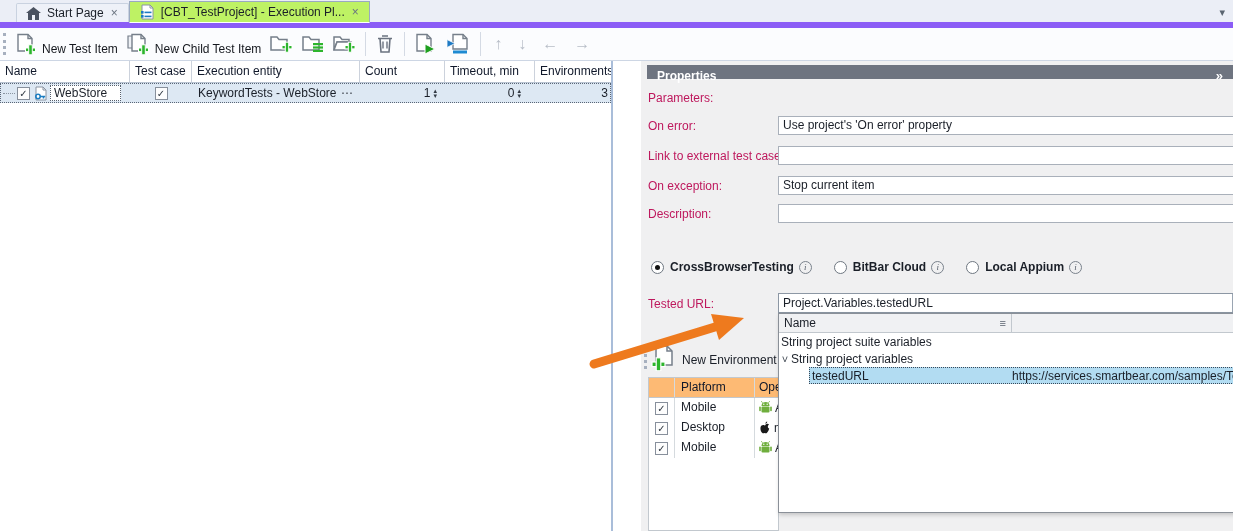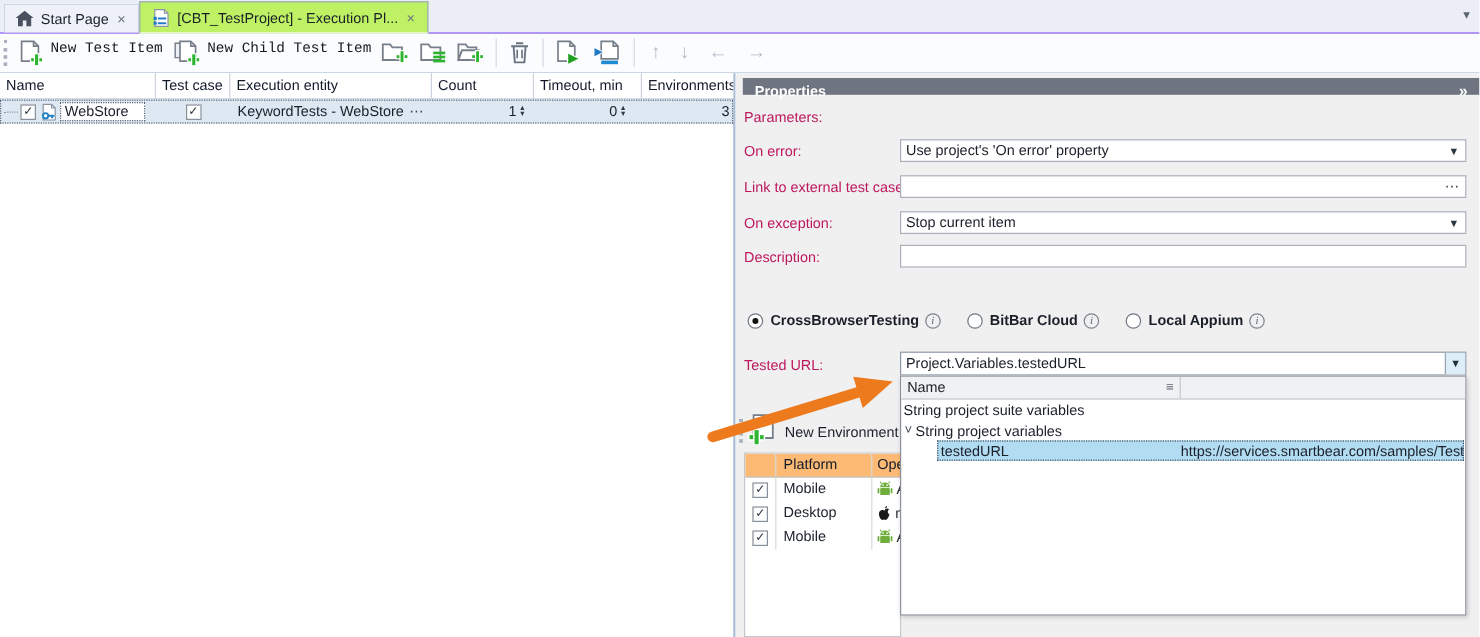--- a/index.html
+++ b/index.html
@@ -1,36 +1,36 @@
 <!DOCTYPE html>
 <html><head>
 <meta charset="utf-8">
 <style>
   * { margin:0; padding:0; box-sizing:border-box; }
   html,body { width:1233px; height:531px; overflow:hidden; }
   body { font-family:"Liberation Sans", sans-serif; font-size:12px; color:#1a1f28; background:#fff; position:relative; }
 
   
-  .tabbar { height:28px; background:#ebeef6; border-bottom:1px solid #8b5cf6; display:flex; align-items:stretch; padding-left:3px; position:relative; }
+  .tabbar { height:28px; background:#ebeef6; border-bottom:6px solid #8b5cf6; display:flex; align-items:stretch; padding-left:16px; position:relative; }
   .tab { display:inline-flex; align-items:center; gap:6px; padding:0 9px; white-space:nowrap; }
   .tab.inactive { margin-top:3px; background:#eef1f8; border:1px solid #c9d2e0; border-bottom:none; border-radius:2px 2px 0 0; }
   .tab.active { margin-top:1px; margin-bottom:-1px; background:#bef264; border:1px solid #9aa9c0; border-bottom:1px solid #fff; z-index:2; }
   .tab .close { color:#6a7480; font-size:12px; padding:0 1px; }
   .tabbar .menu-chevron { position:absolute; right:8px; top:6px; color:#5a6470; font-size:11px; }
 
   
   .toolbar { height:33px; background:#fbfcfe; border-bottom:1px solid #cdd6e4; display:flex; align-items:center; padding-left:2px; }
   .grip { width:5px; height:22px; border-left:3px dotted #a7b0bf; margin:0 3px 0 1px; }
-  .tbtn { display:inline-flex; align-items:flex-start; gap:5px; padding:2px 4px;font-family:Liberation Mono, monospace; }
+  .tbtn { display:inline-flex; align-items:flex-end; gap:5px; padding:2px 4px; }
   .tlabel { color:#15181e; }
   .tsep { width:1px; height:24px; background:#d4dae4; margin:0 5px; }
   .tarrow { font-size:16px; color:#b7bdc7; padding:0 8px; }
 
   
-  .content { display:flex; height:470px; }
+  .content { display:flex; height:470px;gap:28px; }
   .left-panel { width:613px; background:#fff; border-right:2px solid #a9bdd9; position:relative; }
   .right-panel { flex:1; background:#f0f0f1; position:relative; overflow:hidden; }
 
   
   .grid-header { display:flex; height:22px; background:#fff; border-bottom:1px solid #b9c4d2; color:#10182a; }
   .gh { border-right:1px solid #ccd2dc; padding-left:5px; line-height:21px; white-space:nowrap; overflow:hidden; }
   .grid-row { display:flex; height:20px; align-items:center; background:#dde8f3; outline:1px dotted #5a6676; outline-offset:-1px; }
   .cell { display:flex; align-items:center; height:100%; }
   .tree-dash { width:12px; margin-left:3px; margin-right:2px; border-bottom:1px dotted #8a94a0; height:1px; }
   .cbx { width:13px; height:13px; background:#fdfdfd; border:1px solid #878f9b; font-size:10px; line-height:11px; text-align:center; color:#2e3640; flex:none; }

